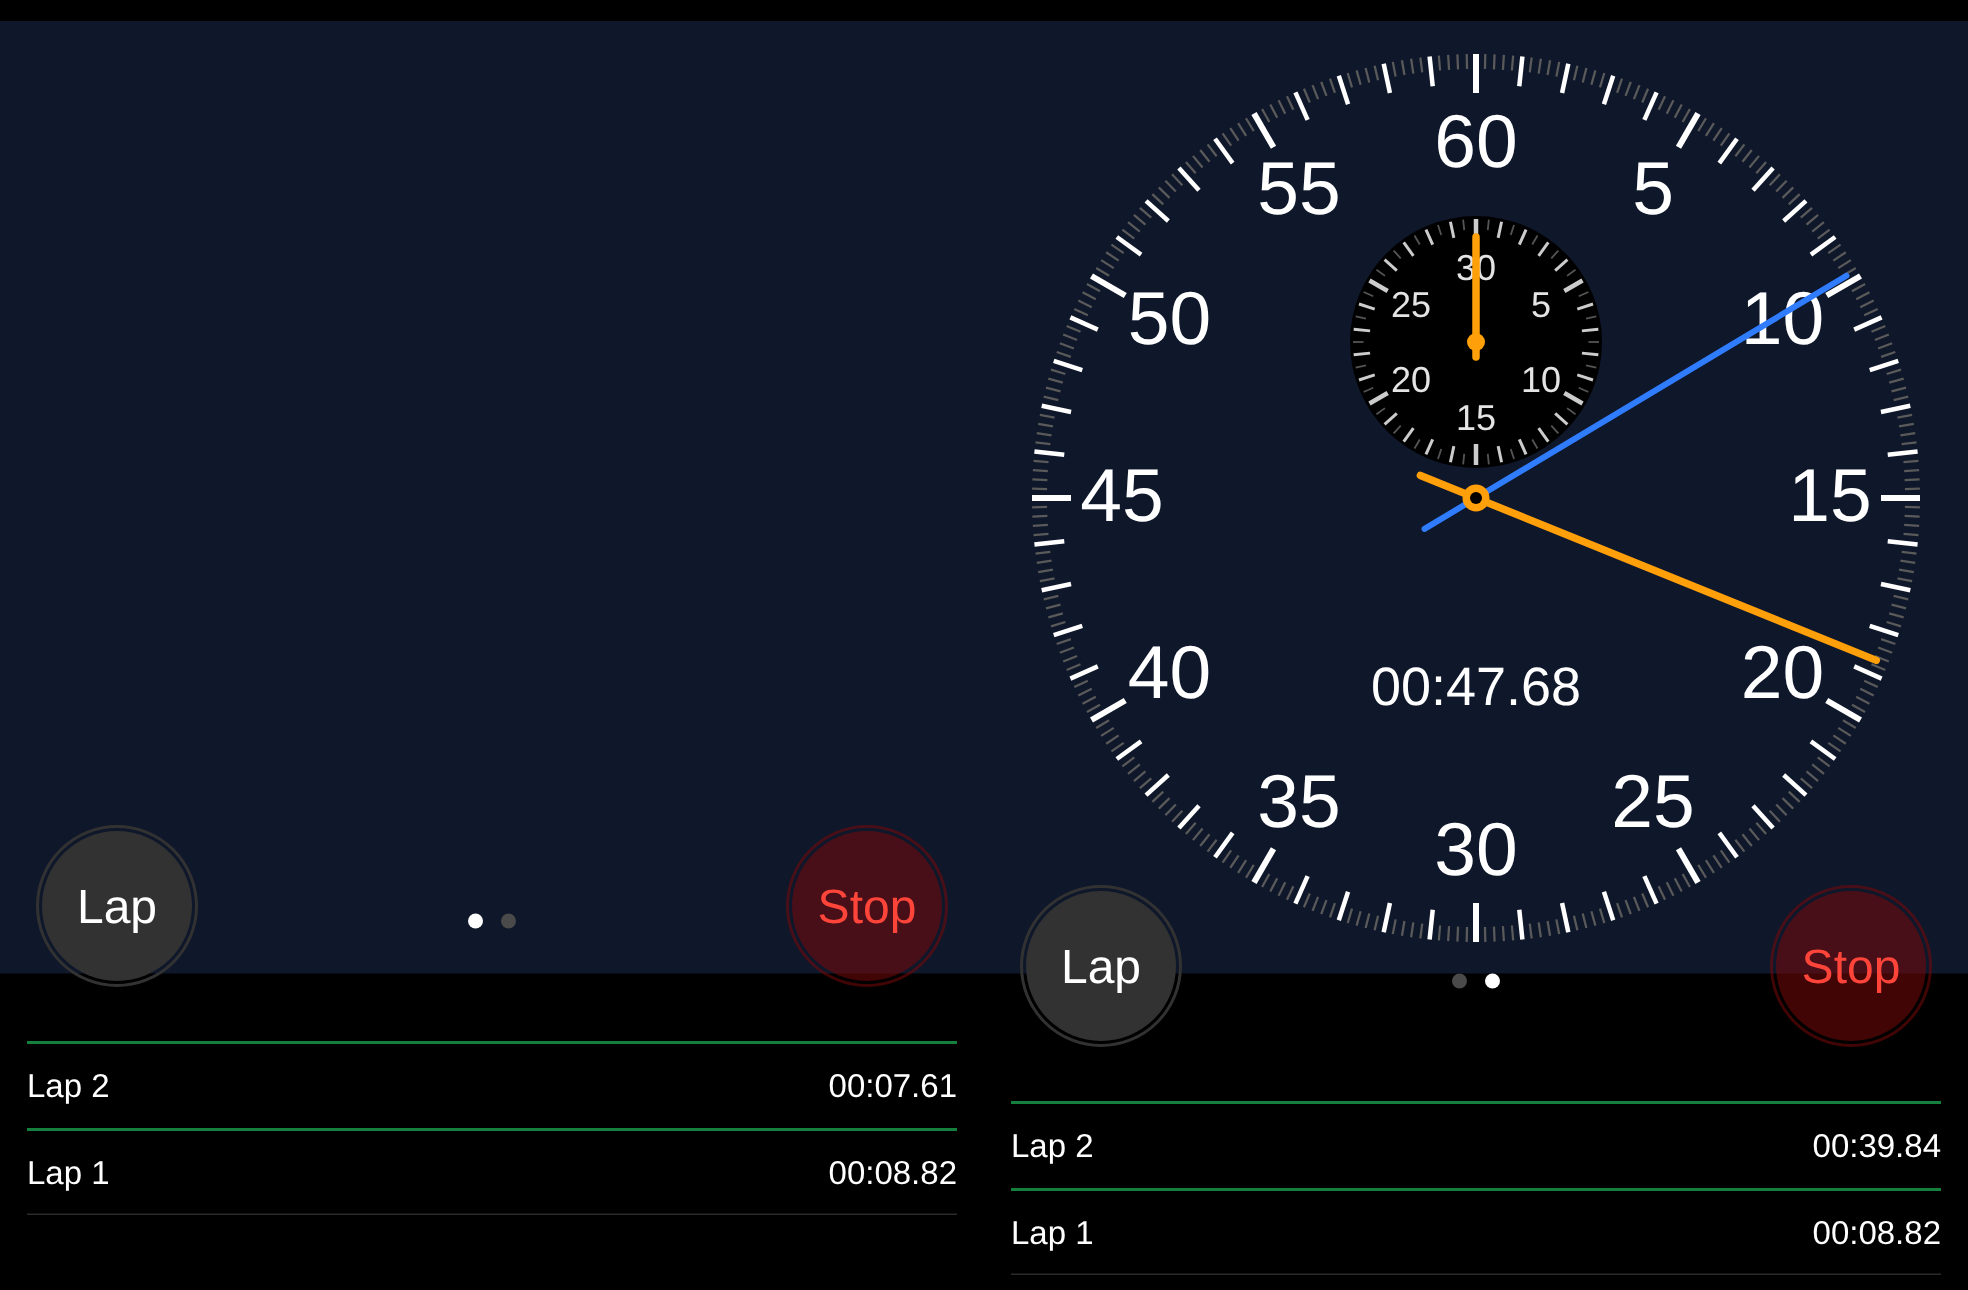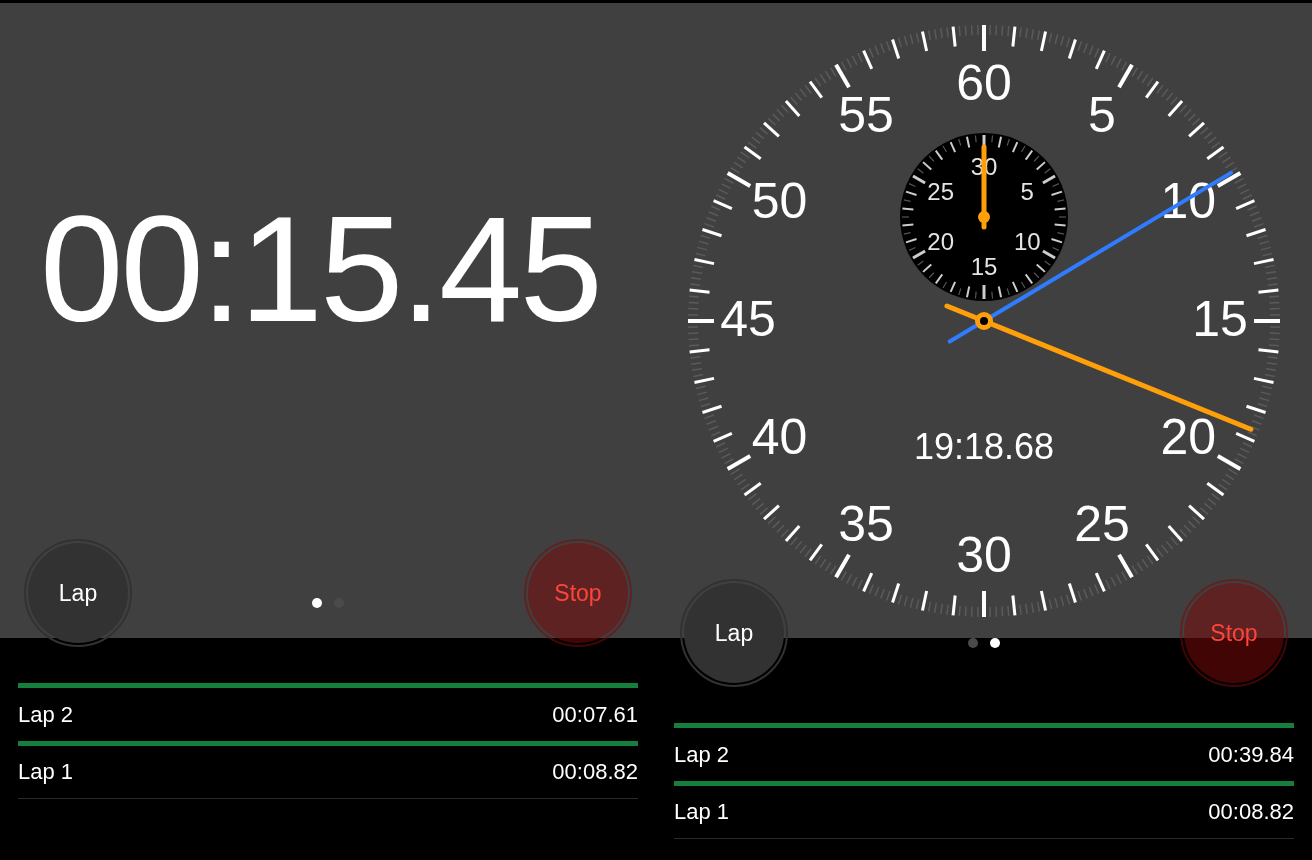--- a/index.html
+++ b/index.html
@@ -1,77 +1,76 @@
 <!DOCTYPE html>
 <html><head>
 <meta charset="utf-8">
 <style>
   * { box-sizing: border-box; margin: 0; padding: 0; }
   html, body { width: 1312px; height: 860px; background: #000; overflow: hidden; font-family: -apple-system, "Helvetica Neue", Helvetica, Arial, sans-serif; -webkit-font-smoothing: antialiased; }
-  .pane { position: absolute; top: 3px; height: 635px; background: #404040; color: #fff; }
+  .pane { position: absolute; top: 14px; height: 635px; background: #0f172a; color: #fff; }
   .pane.left  { left: 0;   width: 656px; }
   .pane.right { left: 656px; width: 656px; }
 
   
   .digital-time {
     position: absolute; left: 40px; top: 180px;
     font-size: 150px; font-weight: 200; letter-spacing: -3px; color: #fff;
     font-variant-numeric: tabular-nums;
   }
 
   .controls { position: absolute; left: 0; right: 0; height: 120px; }
   .pane.left  .controls { top: 540px; }
   .pane.right .controls { top: 580px; }
 
   .round-btn {
     position: absolute; width: 100px; height: 100px; border-radius: 50%;
     display: flex; align-items: center; justify-content: center;
-    font-size: 23px; font-weight: 400; cursor: pointer;
+    font-size: 32px; font-weight: 400; cursor: pointer;
     border: 2.5px solid rgba(0,0,0,0); background-clip: padding-box;
   }
   .round-btn::before {
     content: ""; position: absolute; inset: -6px; border-radius: 50%;
     border: 2.5px solid; pointer-events: none;
   }
   .lap-btn  { left: 28px;  background: #323232; color: #fff; }
   .lap-btn::before  { border-color: #323232; }
   .stop-btn { right: 28px; background: rgba(120,10,10,0.55); color: #ff453a; align-items: center; }
   .stop-btn::before { border-color: rgba(120,10,10,0.55); }
 
   .page-dots { position: absolute; left: 50%; top: 50%; transform: translate(-50%,-50%); display: flex; gap: 12px; }
   .page-dots span { width: 10px; height: 10px; border-radius: 50%; background: #4a4a4a; }
   .page-dots span.active { background: #fff; }
 
   .laps { position: absolute; left: 18px; right: 18px; }
   .pane.left  .laps { top: 680px; }
   .pane.right .laps { top: 720px; }
   .lap-row {
     display: flex; justify-content: space-between; align-items: center;
-    height: 58px; border-top: 5px solid #15803d;
+    height: 58px; border-top: 2px solid #15803d;
     font-size: 22px; color: #fff;
   }
   .lap-row:last-child { border-bottom: 1px solid #2a2a2a; }
   .lap-time { font-variant-numeric: tabular-nums; }
 
   
   .dial-wrap { position: absolute; left: 50%; top: 18px; width: 600px; height: 600px; transform: translateX(-50%); }
   .dial-wrap svg { width: 100%; height: 100%; display: block; }
   .dial-readout {
     position: absolute; left: 50%; top: 405px; transform: translateX(-50%);
     font-size: 36px; font-weight: 400; color: #fff;
     font-variant-numeric: tabular-nums;
   }
 
 </style>
 </head>
 <body>
 
 <div class="pane left">
 
-  <div class="digital-time">00:15.45</div>
 
   <div class="controls">
     <div class="round-btn lap-btn">
       <span>Lap</span>
     </div>
     <div class="page-dots">
       <span class="active"></span>
       <span></span>
     </div>
     <div class="round-btn stop-btn">
@@ -490,21 +489,21 @@
 
       <g id="lap-hand-g" transform="rotate(59.04)">
           <line x1="0" y1="40" x2="0" y2="-288" stroke-width="4" stroke-linecap="round" stroke="#2f7cff"></line>
         </g>
       <g id="main-hand-g" transform="rotate(112.08000000000001)">
           <line x1="0" y1="40" x2="0" y2="-288" stroke-width="5" stroke-linecap="round" stroke="#ff9f0a"></line>
         </g>
       <circle r="9" id="hub-outer" fill="#ff9f0a"></circle>
       <circle r="4" fill="#000"></circle>
     </svg>
-    <div class="dial-readout">19:18.68</div>
+    <div class="dial-readout">00:47.68</div>
   </div>
 
   <div class="controls">
     <div class="round-btn lap-btn">
       <span>Lap</span>
     </div>
     <div class="page-dots">
       <span></span>
       <span class="active"></span>
     </div>

